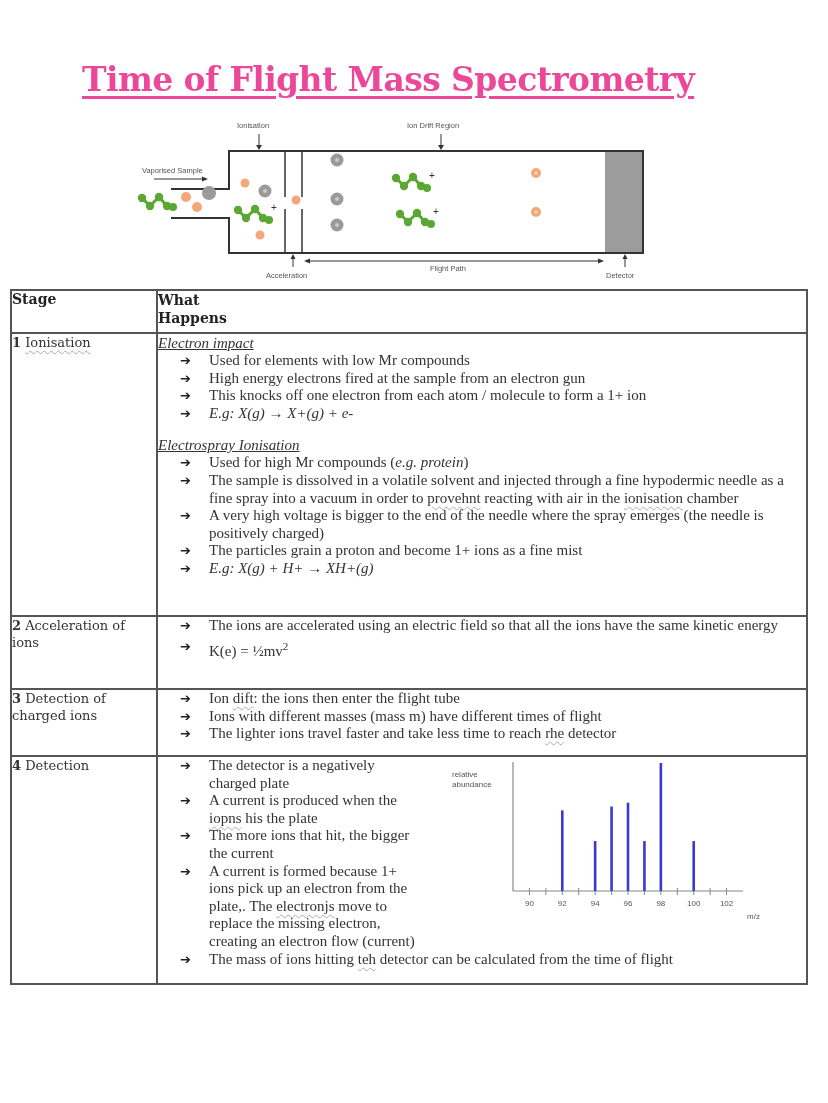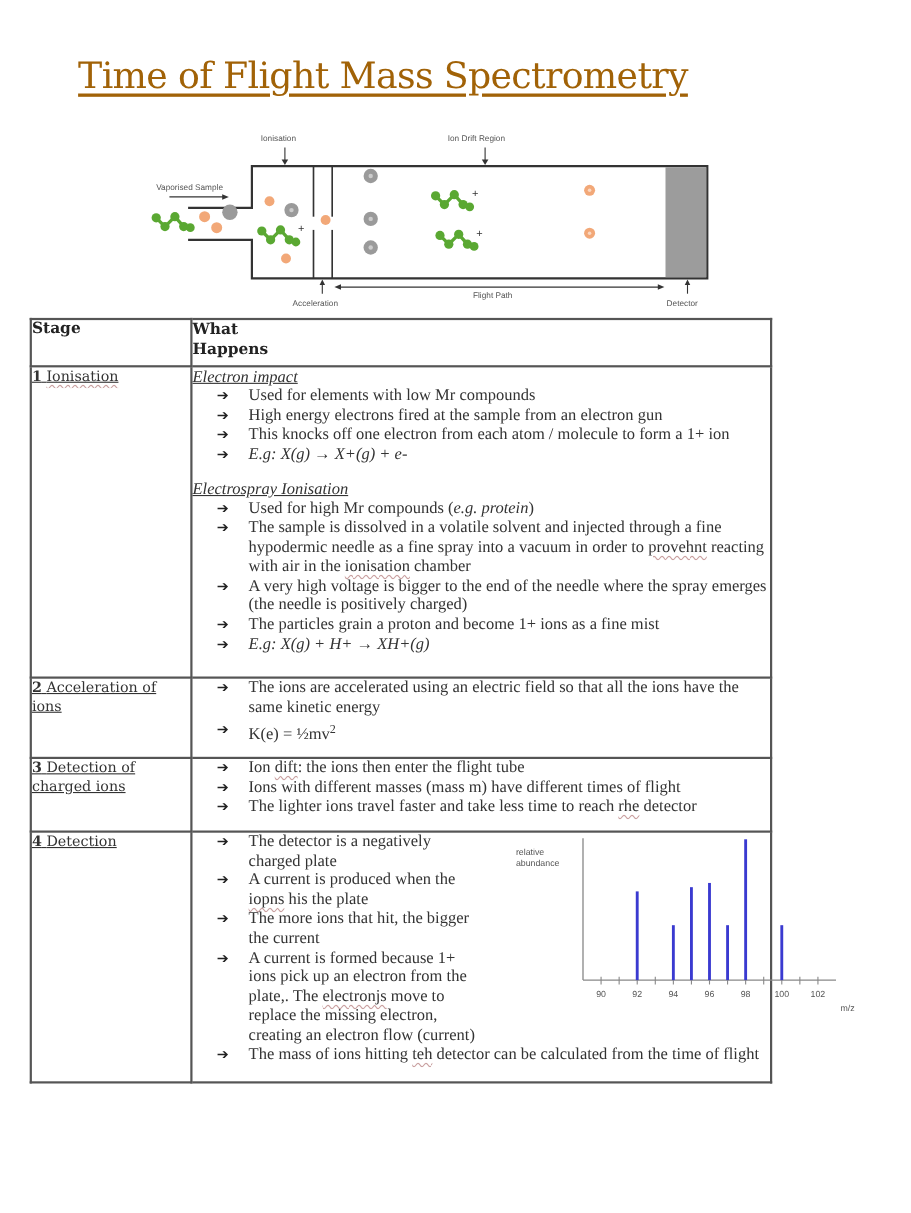--- a/index.html
+++ b/index.html
@@ -1,34 +1,34 @@
 <!DOCTYPE html>
 <html><head>
 <meta charset="utf-8">
 <style>
   html, body { margin: 0; padding: 0; background: #ffffff; }
   body { width: 828px; height: 1103px; position: relative; overflow: hidden;
          font-family: "DejaVu Serif", "Liberation Serif", serif; color: #222; }
-  .title { position: absolute; left: 68px; top: 46px; margin: 3px;
-           font-family: "DejaVu Serif", serif; font-weight: normal; font-size: 33px;
-           letter-spacing: -0.6px; color: #a16207; text-decoration: underline;
+  .title { position: absolute; left: 68px; top: 46px; margin: 14px;
+           font-family: "DejaVu Serif", serif; font-weight: bold; font-size: 33px;
+           letter-spacing: -0.6px; color: #ec4899; text-decoration: underline;
            text-decoration-thickness: 3px; text-underline-offset: 5px; white-space: nowrap; }
   .diagram { position: absolute; left: 130px; top: 110px; width: 520px; height: 180px; }
   .diagram svg { display: block; }
   .dlabel { font-family: "Liberation Sans", sans-serif; font-size: 7.5px; fill: #555; }
 
-  table.main { position: absolute; left: 27px; top: 289px; width: 675px;
+  table.main { position: absolute; left: 10px; top: 289px; width: 798px;
                border-collapse: collapse; font-family: "Liberation Serif", serif;
                font-size: 15px; color: #333; }
   table.main td, table.main th { border: 2px solid #555; vertical-align: top; padding: 0; }
   th { text-align: left; font-weight: bold; font-family: "DejaVu Serif", serif; font-size: 14px; color: #222; }
   .c1 { width: 144px; }
   .hdr1 { padding: 10px 0 0 6px; height: 41px; }
   .hdr2 { padding: 8px 0 0 7px; line-height: 18px; }
-  .stage { padding: 8px 0 0 6px; font-family: "DejaVu Serif", serif; font-size: 13px; line-height: 17px; color: #333; text-decoration: underline; }
+  .stage { padding: 8px 0 0 6px; font-family: "DejaVu Serif", serif; font-size: 13px; line-height: 17px; color: #333; }
   .stage b { font-weight: bold; }
   .cell { padding: 5px 8px 6px 7px; }
   .sub { text-decoration: underline; line-height: 18px; font-style: italic; }
   ul.arr { list-style: none; margin: 0; padding: 0 0 0 22px; }
   ul.arr li { position: relative; padding-left: 29px; line-height: 17.6px; }
   ul.arr li::before { content: "\2794"; position: absolute; left: 0; top: 0; font-size: 13px; color: #222; font-family: "DejaVu Sans", sans-serif; }
   .it { font-style: italic; }
   .wavy { text-decoration: underline wavy #c9a0a0; text-decoration-thickness: 1px; text-underline-offset: 3px; }
   .row1 { height: 283px; }
   .row2 { height: 73px; }

